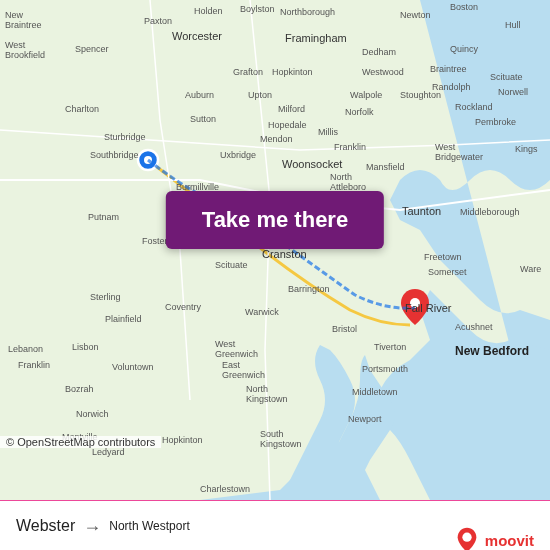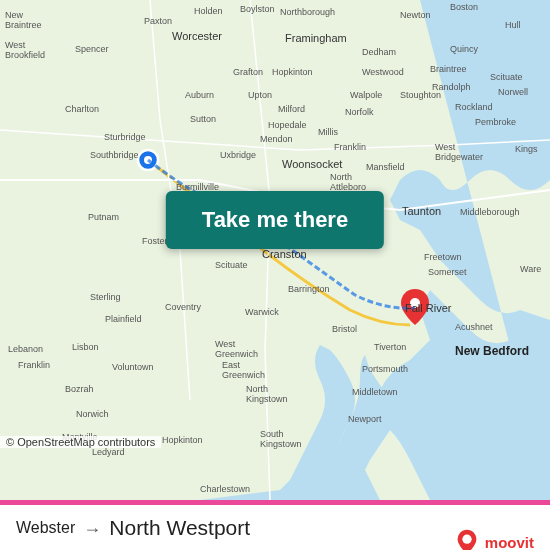--- a/index.html
+++ b/index.html
@@ -22,21 +22,21 @@
     #map-svg {
       width: 100%;
       height: 100%;
     }
 
     #take-me-there-btn {
       position: absolute;
       left: 50%;
       top: 44%;
       transform: translate(-50%, -50%);
-      background: #0f766e;
+      background: #701a75;
       color: white;
       border: none;
       border-radius: 6px;
       padding: 16px 36px;
       font-size: 22px;
       font-weight: bold;
       cursor: pointer;
       white-space: nowrap;
       box-shadow: 0 2px 8px rgba(0,0,0,0.3);
       z-index: 10;
@@ -50,21 +50,21 @@
       font-size: 11px;
       color: #333;
       padding: 0 6px;
       z-index: 5;
     }
 
     #bottom-bar {
       width: 550px;
       height: 50px;
       background: white;
-      border-top: 5px solid #ec4899;
+      border-top: 1px solid #ec4899;
       display: flex;
       align-items: center;
       justify-content: space-between;
       padding: 0 16px;
       position: absolute;
       bottom: 0;
       left: 0;
     }
 
     #route-info {
@@ -78,21 +78,21 @@
       font-weight: 500;
       color: #222;
     }
 
     #arrow-icon {
       font-size: 18px;
       color: #555;
     }
 
     #destination-text {
-      font-size: 21px;
+      font-size: 12px;
       font-weight: 500;
       color: #222;
     }
 
     #moovit-logo {
       display: flex;
       align-items: center;
       gap: 4px;
       margin-top: 29px;
     }

